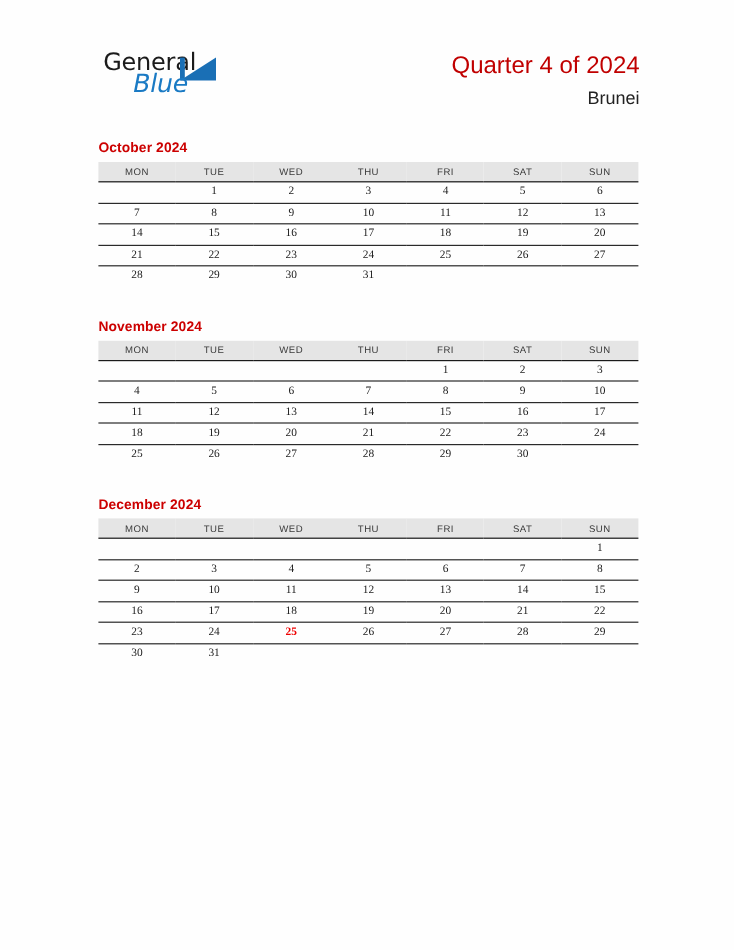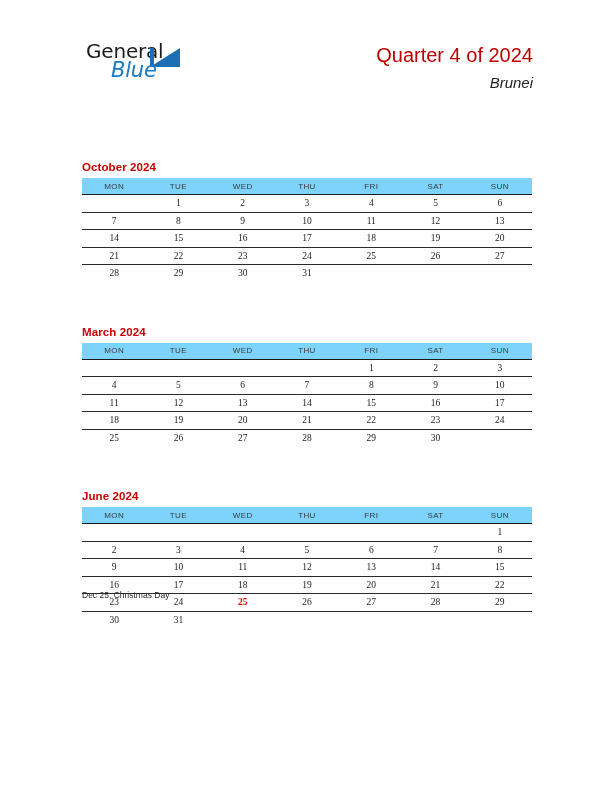--- a/index.html
+++ b/index.html
@@ -88,49 +88,47 @@
     white-space: nowrap;
   }
   .location-title {
     margin-top: 4px;
     font-size: 15px;
     color: #222222;
     font-family: "Liberation Sans", sans-serif;
     font-weight: 400;
     line-height: 18px;
     white-space: nowrap;
-    font-style: italic;
   }
 
   
   .months {
     position: absolute;
     left: 82px;
     top: 118px;
     width: 450px;
   }
   .month-block {
     margin-bottom: 27px;
-    margin-top: 43px;
   }
   .month-name {
     font-size: 11.5px;
     font-weight: bold;
     color: #cc0000;
     font-family: "Liberation Sans", sans-serif;
     margin-bottom: 5px;
     letter-spacing: 0.1px;
   }
   table.cal {
     border-collapse: collapse;
     width: 450px;
     table-layout: fixed;
   }
   table.cal th {
-    background: #7dd3fc;
+    background: #e5e5e5;
     font-size: 8px;
     font-weight: normal;
     color: #3a3a3a;
     font-family: "Liberation Sans", sans-serif;
     letter-spacing: 0.4px;
     height: 16px;
     padding: 0;
     text-align: center;
     border-bottom: 1.3px solid #1a1a1a;
   }
@@ -244,21 +242,21 @@
               <td>30</td>
               <td>31</td>
               <td></td>
               <td></td>
               <td></td>
             </tr>
           </tbody>
         </table>
       </div>
       <div class="month-block">
-        <div class="month-name">March 2024</div>
+        <div class="month-name">November 2024</div>
         <table class="cal">
           <thead>
             <tr>
               <th>MON</th>
               <th>TUE</th>
               <th>WED</th>
               <th>THU</th>
               <th>FRI</th>
               <th>SAT</th>
               <th>SUN</th>
@@ -307,21 +305,21 @@
               <td>27</td>
               <td>28</td>
               <td>29</td>
               <td>30</td>
               <td></td>
             </tr>
           </tbody>
         </table>
       </div>
       <div class="month-block">
-        <div class="month-name">June 2024</div>
+        <div class="month-name">December 2024</div>
         <table class="cal">
           <thead>
             <tr>
               <th>MON</th>
               <th>TUE</th>
               <th>WED</th>
               <th>THU</th>
               <th>FRI</th>
               <th>SAT</th>
               <th>SUN</th>
@@ -380,17 +378,14 @@
               <td></td>
               <td></td>
               <td></td>
               <td></td>
             </tr>
           </tbody>
         </table>
       </div>
     </div>
 
-  <div class="notes" id="notes-container">
-      <div class="note">Dec 25: Christmas Day</div>
-    </div>
 
 </div>
 
 </body></html>

